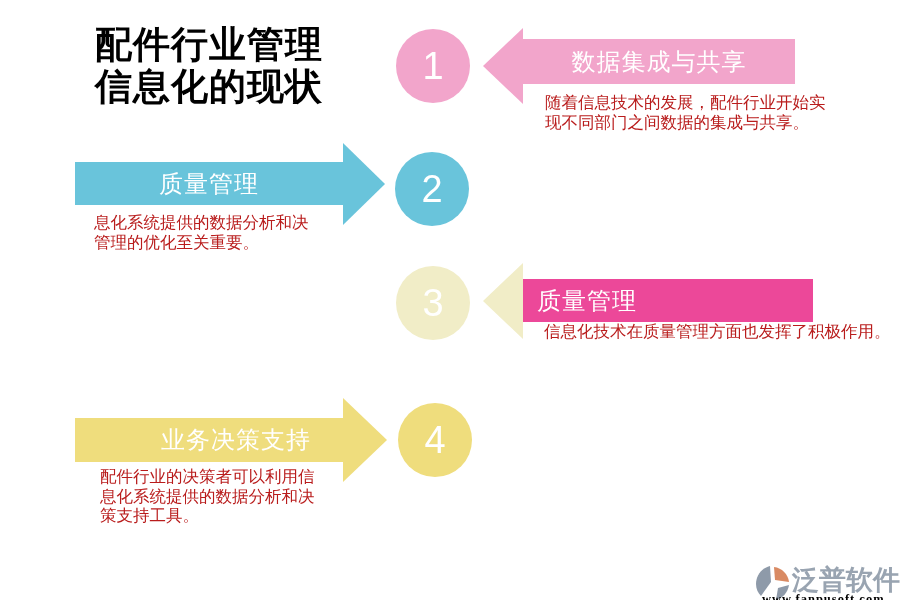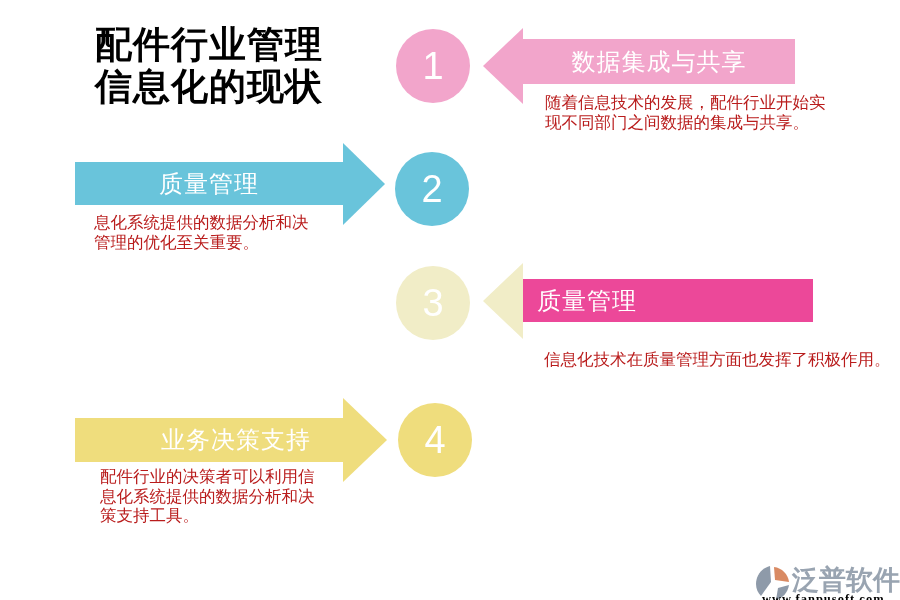--- a/index.html
+++ b/index.html
@@ -39,21 +39,21 @@
         border-color:transparent transparent transparent #69C4DB; }
   .c2 { background:#69C4DB; left:395px; top:152px; }
   .d2 { left:94px; top:213px; }
 
   
   .c3 { background:#F1EDC7; left:396px; top:266px; }
   .h3 { left:483px; top:263px; border-width:38px 40px 38px 0;
         border-color:transparent #F1EDC7 transparent transparent; }
   .b3 { left:523px; top:279px; width:290px; height:43px; background:#ec4899; }
   .b3 .arrow-label { text-align:left; padding-left:14px; }
-  .d3 { left:544px; top:350px; }
+  .d3 { left:544px; top:322px; }
 
   
   .b4 { left:75px; top:418px; width:268px; height:44px; background:#EFDD7D; }
   .b4 .arrow-label { padding-left:54px; }
   .h4 { left:343px; top:398px; border-width:42px 0 42px 44px;
         border-color:transparent transparent transparent #EFDD7D; }
   .c4 { background:#EFDD7D; left:398px; top:403px; }
   .d4 { left:100px; top:467px; }
 
   

